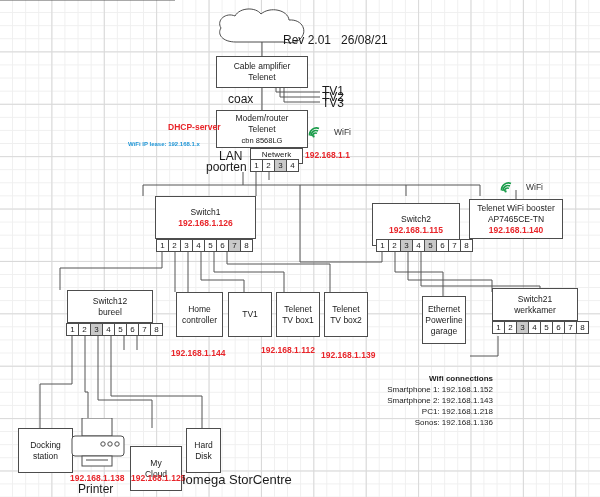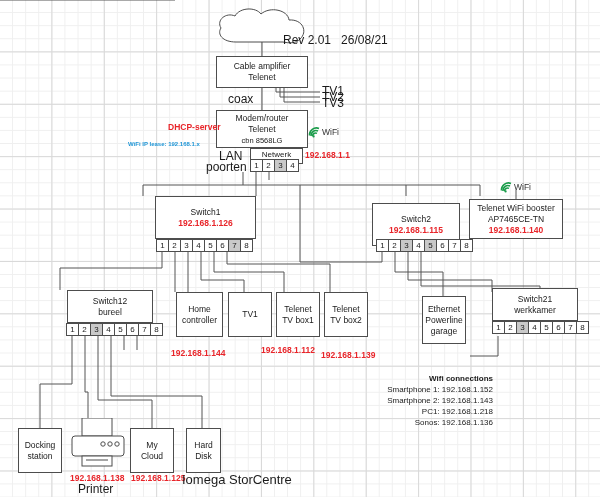--- a/index.html
+++ b/index.html
@@ -62,21 +62,21 @@
     position:absolute;
     box-sizing:border-box;
     border:1px solid #4d4d4d;
     background:#fff;
     font-size:8px;
     text-align:center;
     color:#1a1a1a;
     line-height:11px;
   }
 
-  .wifi{position:absolute;display:flex;align-items:center;gap:1px;justify-content:flex-end;}
+  .wifi{position:absolute;display:flex;align-items:center;gap:13px;justify-content:flex-end;}
   .wifi .txt{font-size:8.5px;color:#333;}
 
   .legend{position:absolute;text-align:right;font-size:8px;line-height:11px;color:#1a1a1a;white-space:nowrap;}
   .legend .ttl{font-weight:bold;}
 </style>
 </head>
 <body>
 
 <div id="canvas">
 
@@ -280,38 +280,38 @@
   </div>
 
   <div class="legend" style="left:303px;top:373px;width:190px;">
     <div class="ttl">Wifi connections</div>
     <div>Smartphone 1: 192.168.1.152</div>
     <div>Smartphone 2: 192.168.1.143</div>
     <div>PC1: 192.168.1.218</div>
     <div>Sonos: 192.168.1.136</div>
   </div>
 
-  <div class="box" style="left:18px;top:428px;width:44px;height:45px;">
+  <div class="box" style="left:18px;top:428px;width:55px;height:45px;">
     <span class="lbl">Docking</span>
     <span class="lbl">station</span>
   </div>
 
   <svg style="position:absolute;left:70px;top:418px;" width="56" height="52">
     <rect x="12" y="0" width="30" height="18" fill="#fff" stroke="#4d4d4d"></rect>
     <rect x="2" y="18" width="52" height="20" rx="3" fill="#fff" stroke="#4d4d4d"></rect>
     <rect x="12" y="38" width="30" height="10" fill="#fff" stroke="#4d4d4d"></rect>
     <line x1="16" y1="42" x2="38" y2="42" stroke="#4d4d4d"></line>
     <circle cx="33" cy="26" r="2.2" fill="#fff" stroke="#4d4d4d"></circle>
     <circle cx="40" cy="26" r="2.2" fill="#fff" stroke="#4d4d4d"></circle>
     <circle cx="47" cy="26" r="2.2" fill="#fff" stroke="#4d4d4d"></circle>
   </svg>
   <div class="redtext" style="left:70px;top:473px;">192.168.1.138</div>
   <div class="freetext" style="left:78px;top:484px;">Printer</div>
 
-  <div class="box" style="left:130px;top:428px;width:44px;height:45px;">
+  <div class="box" style="left:130px;top:446px;width:52px;height:45px;">
     <span class="lbl">My</span>
     <span class="lbl">Cloud</span>
   </div>
   <div class="redtext" style="left:131px;top:473px;">192.168.1.125</div>
 
   <div class="box" style="left:186px;top:428px;width:35px;height:45px;">
     <span class="lbl">Hard</span>
     <span class="lbl">Disk</span>
   </div>
   <div class="freetext" style="left:182px;top:474px;font-size:13px;">Iomega StorCentre</div>

